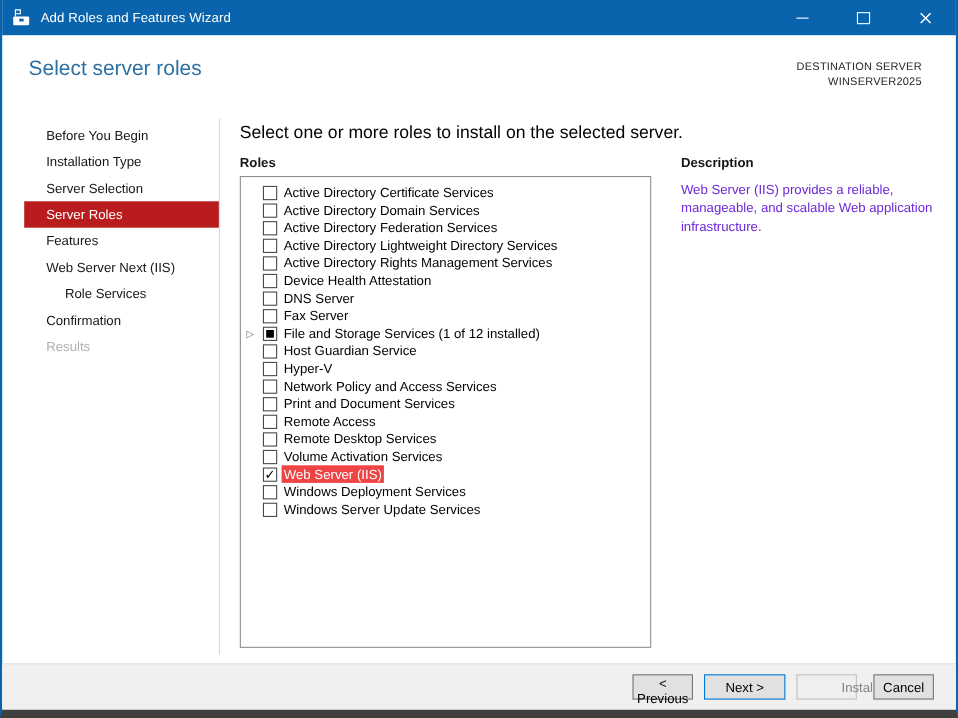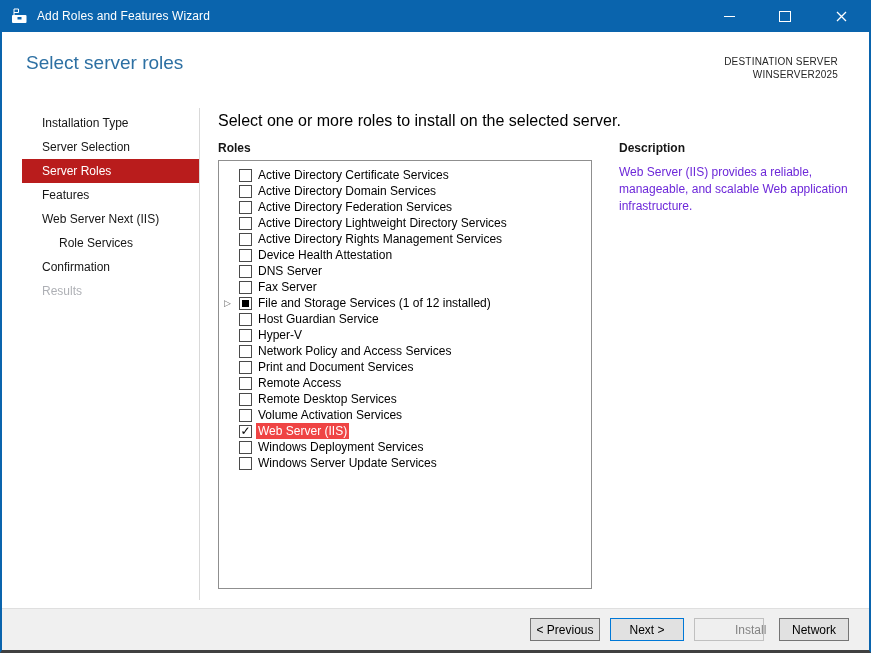--- a/index.html
+++ b/index.html
@@ -3,21 +3,21 @@
 <meta charset="utf-8">
 <style>
   html,body{margin:0;padding:0;}
   body{
     width:871px;height:653px;position:relative;overflow:hidden;
     font-family:"Liberation Sans", sans-serif;
     background:#fff;
   }
   .window{
     position:absolute;inset:0;box-sizing:border-box;background:#fff;
-    border-left:2px solid #0a64ad;border-right:2px solid #0a64ad;border-bottom:3px solid #404040;
+    border-left:2px solid #0a64ad;border-right:2px solid #0a64ad;border-bottom:8px solid #404040;
   }
   
   .titlebar{
     position:absolute;left:0;top:0;right:0;height:32px;background:#0a64ad;
     display:flex;align-items:center;color:#fff;
   }
   .app-icon{margin:0 9px 0 9px;display:flex;align-items:center;}
   .win-title{font-size:12px;letter-spacing:.1px;}
   .controls{margin-left:auto;display:flex;height:100%;}
   .ctrl{width:56px;height:100%;display:flex;align-items:center;justify-content:center;cursor:default;}
@@ -60,21 +60,21 @@
   
   .desc-title{position:absolute;left:617px;top:141px;font-size:12px;font-weight:bold;color:#161616;}
   .desc-text{position:absolute;left:617px;top:164px;width:243px;font-size:12px;line-height:17px;color:#6d28d9;}
   
   .footer{
     position:absolute;left:0;right:0;bottom:0;height:42px;background:#f0f0f0;
     border-top:1px solid #dfdfdf;display:flex;align-items:center;justify-content:flex-end;
     padding-right:20px;box-sizing:border-box;gap:10px;
   }
   .btn{
-    width:70px;height:23px;font-size:12px;font-family:"Liberation Sans", sans-serif;
+    width:55px;height:23px;font-size:12px;font-family:"Liberation Sans", sans-serif;
     background:#e1e1e1;border:1px solid #757575;color:#000;padding:0;
   }
   .btn.default{width:74px;border:1px solid #0078d7;}
   .btn.disabled{background:#efefef;border-color:#c0c0c0;color:#848484;}
   .btn-install{padding-left:40px;}
   .btn-cancel{margin-left:5px;}
 </style>
 </head>
 <body>
 
@@ -104,20 +104,21 @@
     </div>
   </div>
 
   <h1 class="page-title">Select server roles</h1>
   <div class="dest">
     <div>DESTINATION SERVER</div>
     <div>WINSERVER2025</div>
   </div>
 
   <nav class="sidebar" id="sidebar">
+      <div class="sb-item">Before You Begin</div>
       <div class="sb-item">Installation Type</div>
       <div class="sb-item">Server Selection</div>
       <div class="sb-item selected">Server Roles</div>
       <div class="sb-item">Features</div>
       <div class="sb-item">Web Server Next (IIS)</div>
       <div class="sb-item indent">Role Services</div>
       <div class="sb-item">Confirmation</div>
       <div class="sb-item disabled">Results</div>
     </nav>
   <div class="vdivider"></div>
@@ -226,15 +227,15 @@
   </div>
     </div>
 
   <div class="desc-title">Description</div>
   <div class="desc-text">Web Server (IIS) provides a reliable, manageable, and scalable Web application infrastructure.</div>
 
   <div class="footer" id="footer">
       <button class="btn btn-previous">&lt; Previous</button>
       <button class="btn btn-next default">Next &gt;</button>
       <button class="btn btn-install disabled" disabled="">Install</button>
-      <button class="btn btn-cancel">Network</button>
+      <button class="btn btn-cancel">Cancel</button>
     </div>
 </div>
 
 </body></html>

